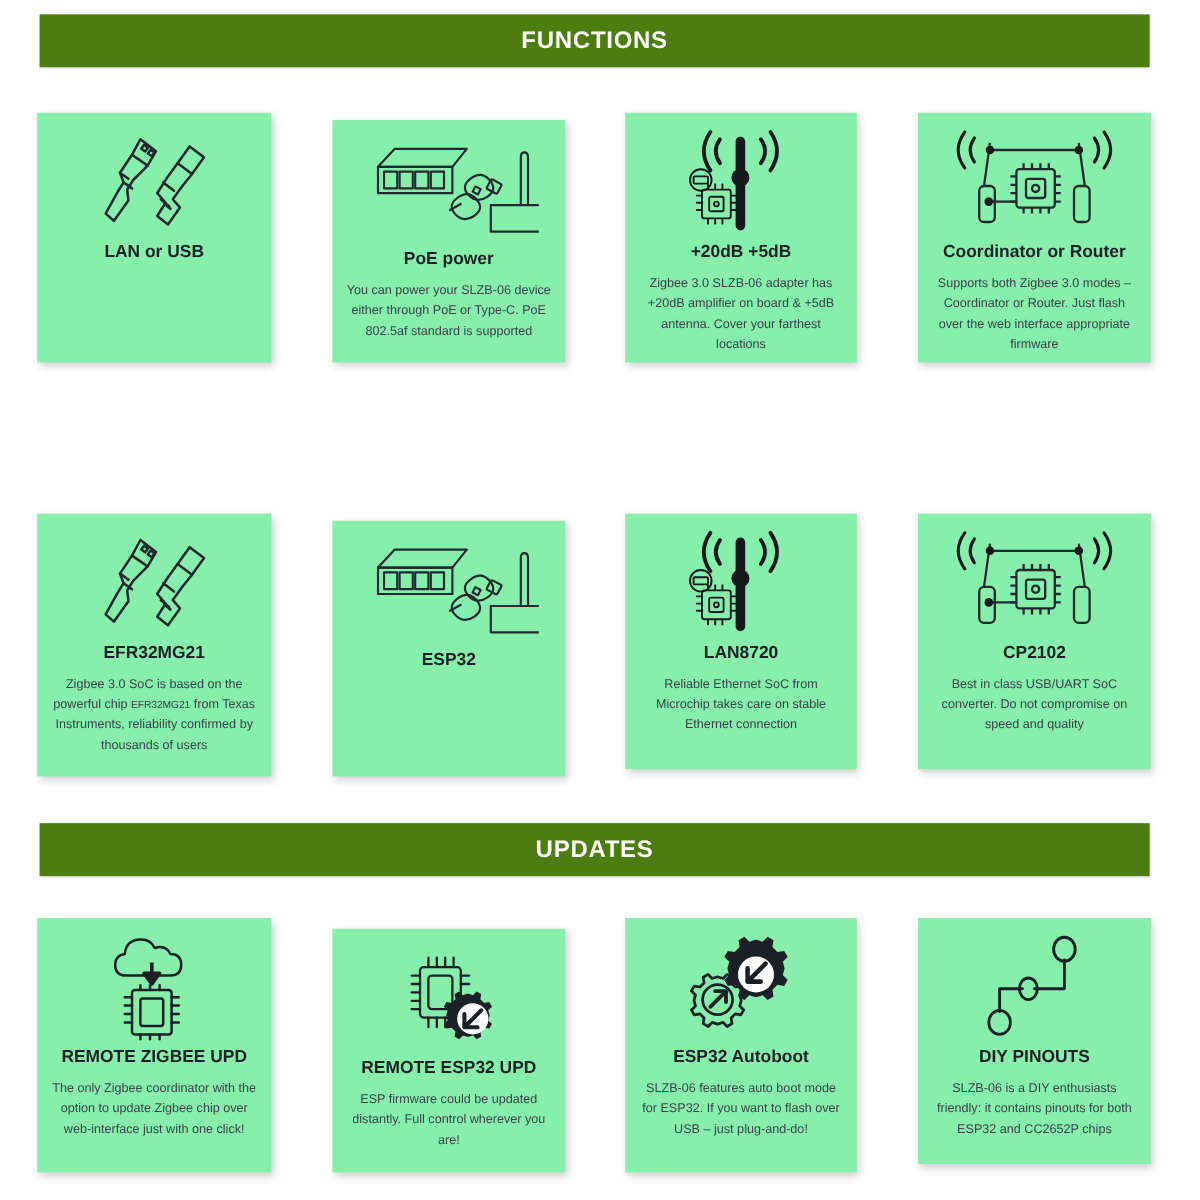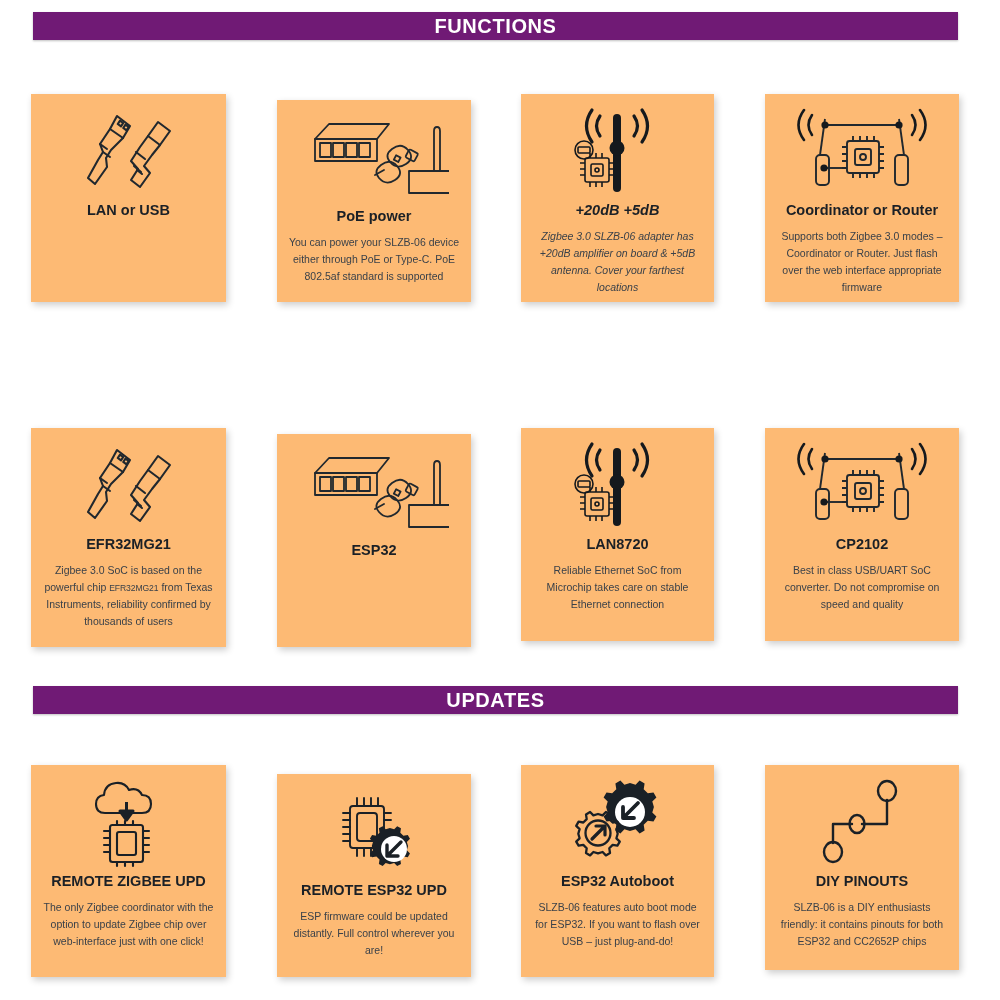--- a/index.html
+++ b/index.html
@@ -22,22 +22,22 @@
   }
 
   
   .section {
     position: absolute;
     left: 0;
     width: 1000px;
   }
   .section-bar {
     margin: 0 42px 0 33px;
-    height: 28px;
-    background: #701a75;
+    height: 44px;
+    background: #4d7c0f;
     display: flex;
     align-items: center;
     justify-content: center;
     box-shadow: 0 1px 2px rgba(0,0,0,0.25);
   }
   .section-bar-title {
     color: #ffffff;
     font-size: 20px;
     font-weight: bold;
     letter-spacing: 0.6px;
@@ -46,21 +46,21 @@
 
   
   .card-row {
     position: absolute;
     left: 0;
     width: 1000px;
     height: 230px;
   }
   .card {
     position: absolute;
-    background: #fdba74;
+    background: #86efac;
     box-shadow: 2px 3px 7px rgba(0,0,0,0.20);
     box-sizing: border-box;
     display: flex;
     flex-direction: column;
     align-items: center;
     padding: 10px 10px 8px 10px;
     overflow: hidden;
   }
   .card-icon {
     height: 96px;
@@ -149,21 +149,21 @@
             <rect x="96" y="43" width="5" height="5" transform="rotate(28 98 45)"></rect>
             <rect x="112" y="58" width="52" height="22" transform="translate(-2,0)"></rect>
             <path d="M135 57 L135 18 q0 -4 3 -4 q3 0 3 4 L141 57"></path>
           </g>
         </svg>
       </div>
       <div class="card-title">PoE power</div>
       <div class="card-body">You can power your SLZB-06 device either through PoE or Type-C. PoE 802.5af standard is supported</div>
     </div>
 
-    <div class="card col3" style="top:0px; height:208px;font-style:italic;">
+    <div class="card col3" style="top:0px; height:208px;">
       <div class="card-icon">
         <svg width="108" height="92" viewBox="0 0 108 92">
           <g fill="none" stroke="#15191d" stroke-width="3.2" stroke-linecap="round">
             <path d="M36 10 q-7 10 0 20"></path>
             <path d="M28 4 q-11 16 0 32"></path>
             <path d="M70 10 q7 10 0 20"></path>
             <path d="M78 4 q11 16 0 32"></path>
           </g>
           <rect x="49" y="8" width="8" height="78" rx="4" fill="#15191d"></rect>
           <circle cx="53" cy="42" r="7.5" fill="#15191d"></circle>

